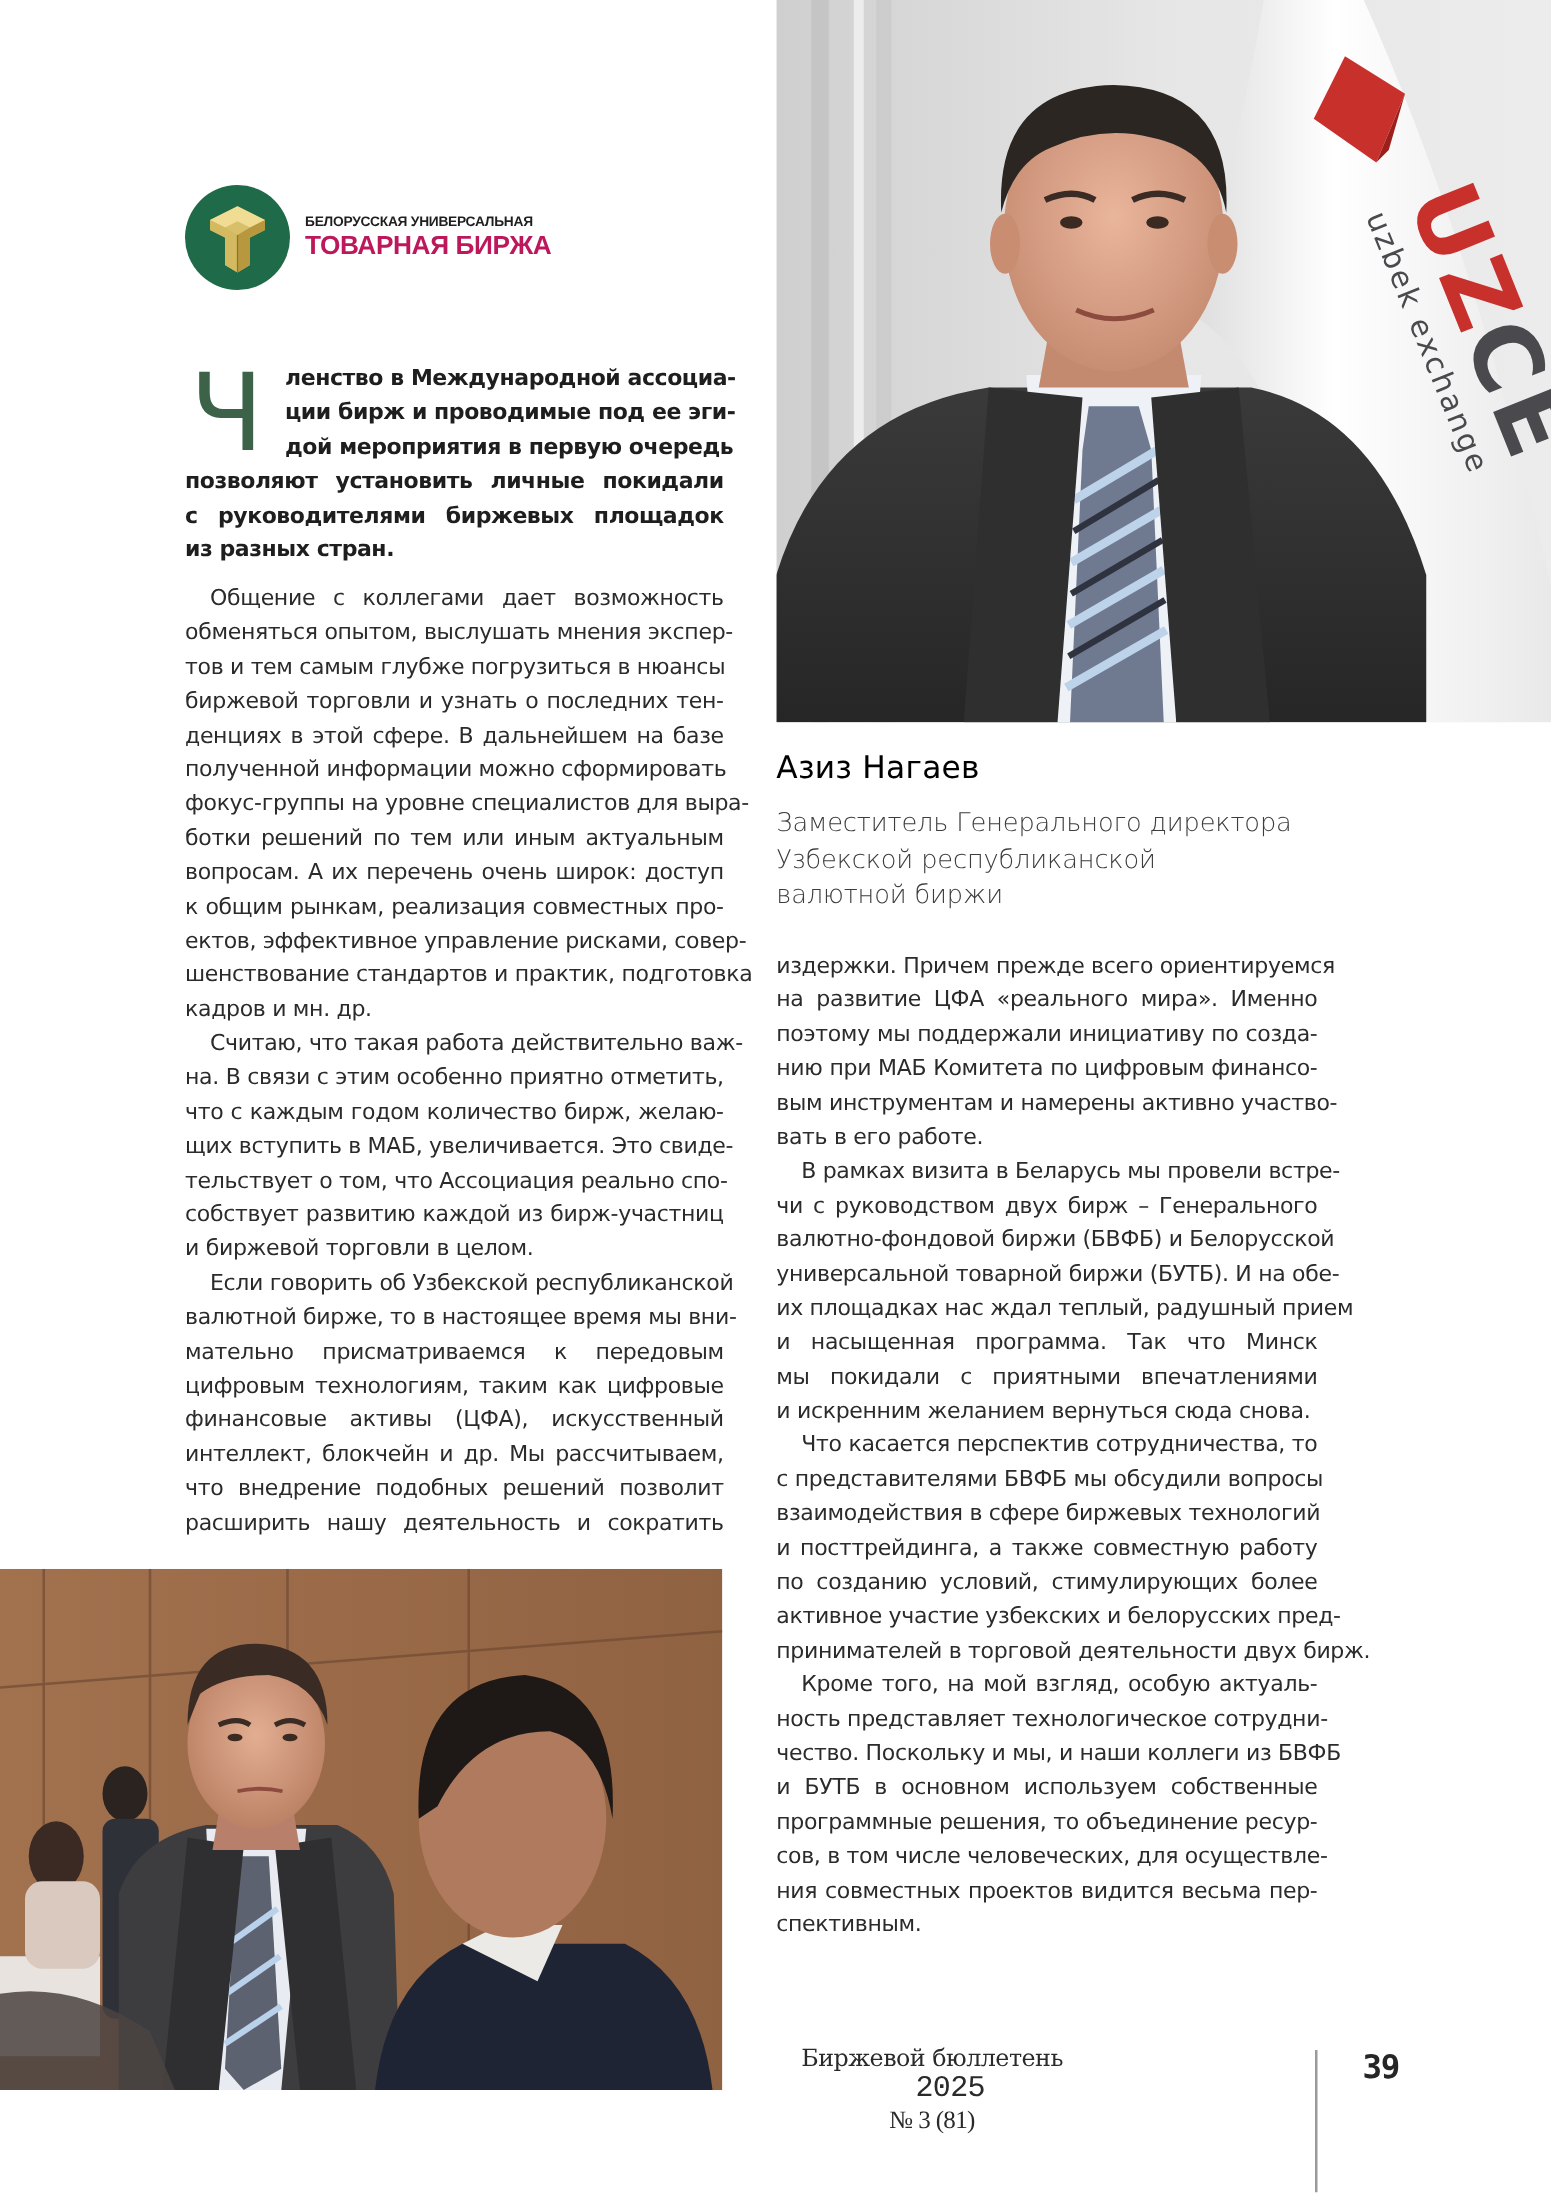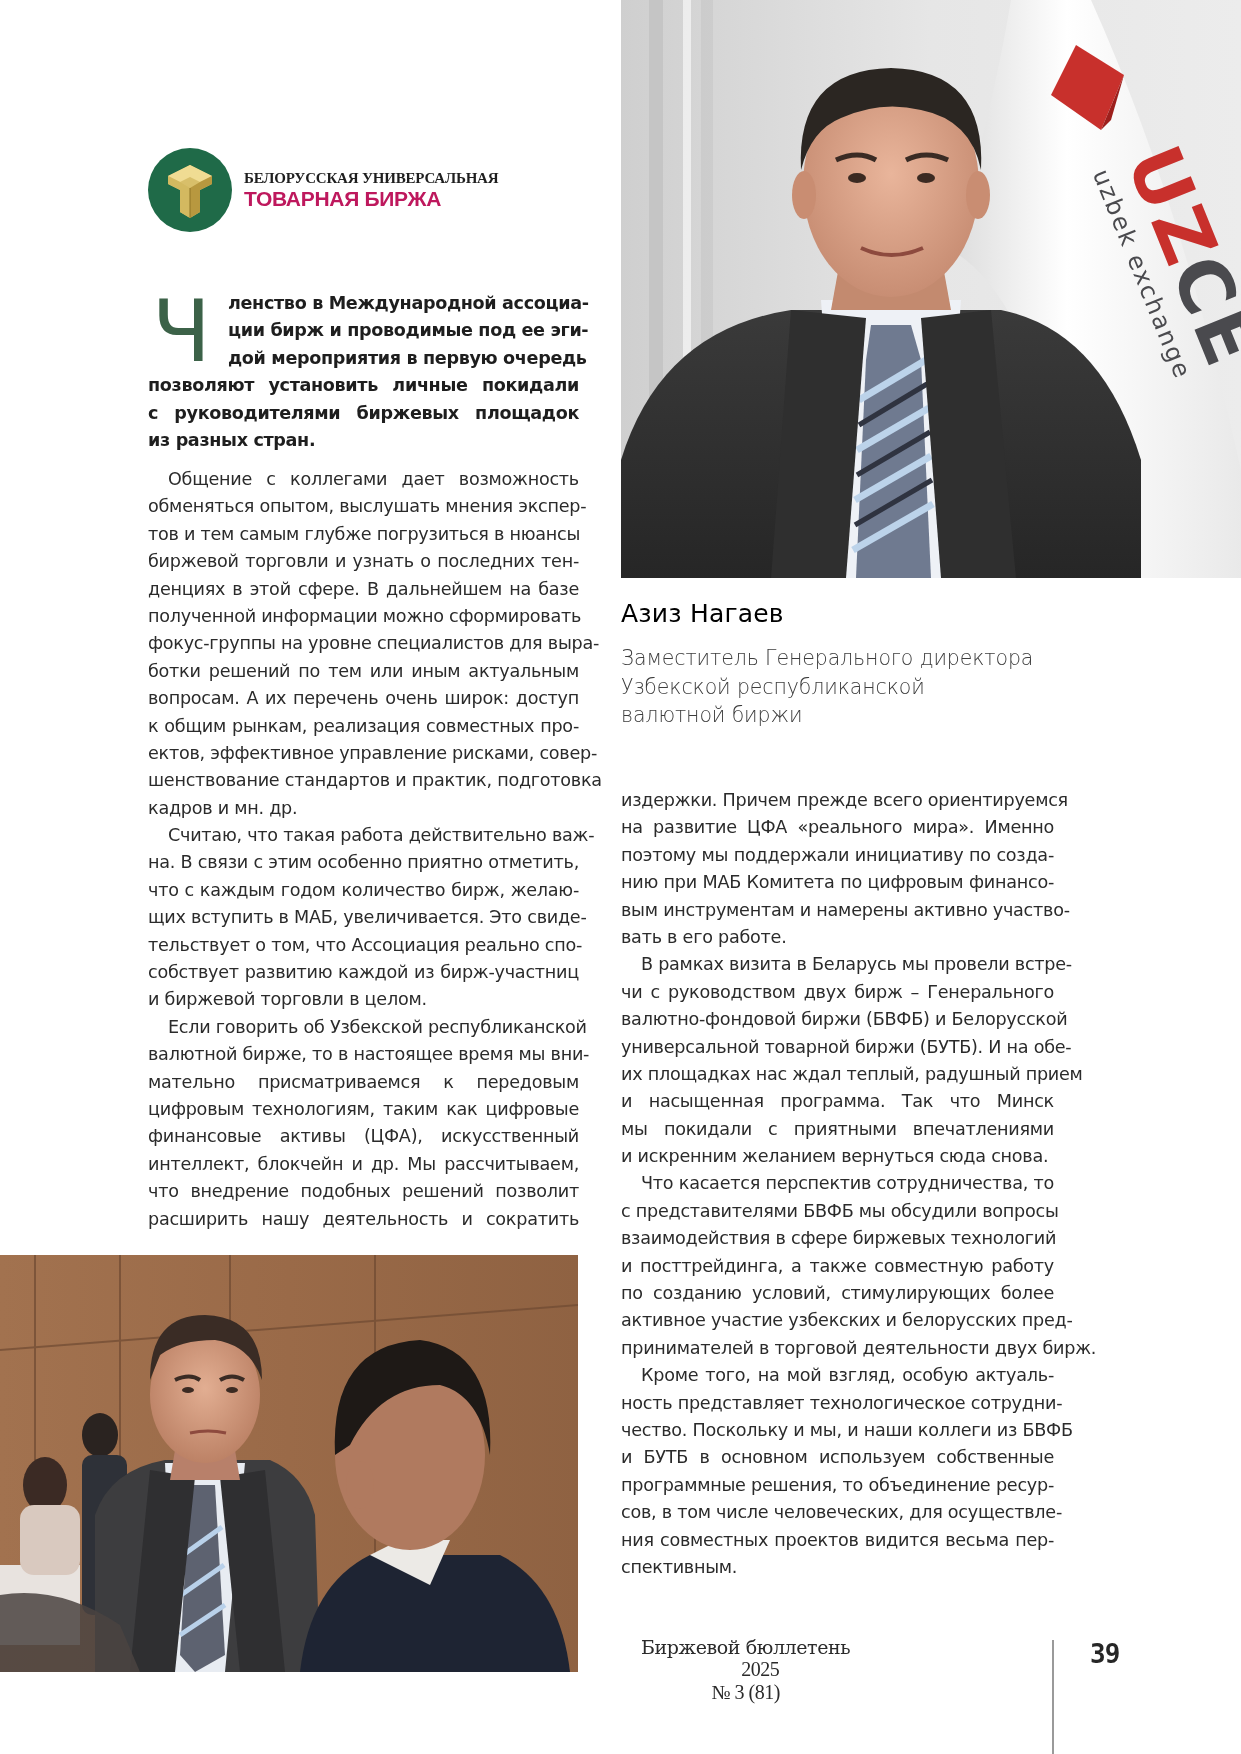--- a/index.html
+++ b/index.html
@@ -4,21 +4,21 @@
   <style>
     * { margin: 0; padding: 0; box-sizing: border-box; }
     html, body { width: 1241px; height: 1754px; background: #ffffff; overflow: hidden; }
     body { position: relative; font-family: "DejaVu Sans", "Liberation Sans", sans-serif; color: #2a2a2a; }
 
     
     .logo { position: absolute; left: 148px; top: 148px; display: flex; align-items: center; }
     .logo-mark { width: 84px; height: 84px; border-radius: 50%; background: #1f6a48; position: relative; flex: none; }
     .logo-mark svg { position: absolute; left: 0; top: 0; width: 84px; height: 84px; }
     .logo-text { margin-left: 12px; line-height: 1; }
-    .logo-line1 { font-family: Liberation Serif, serif; font-weight: 700; font-size: 15px; letter-spacing: -0.2px; color: #1f1f1f; display: block; }
+    .logo-line1 { font-family: Liberation Sans, sans-serif; font-weight: 700; font-size: 11px; letter-spacing: -0.2px; color: #1f1f1f; display: block; }
     .logo-line2 { font-family: "Liberation Sans", sans-serif; font-weight: 900; font-size: 21px; letter-spacing: -0.3px; color: #be185d; display: block; margin-top: 2px; }
 
     
     .col { position: absolute; }
     .col-left { left: 148px; width: 431px; }
     .col-right { left: 621px; width: 433px; }
 
     .line { display: block; height: 27.4px; line-height: 27.4px; font-size: 17.6px; white-space: nowrap;
             text-align: justify; text-align-last: justify; letter-spacing: -0.25px; color: #2b2b2b; font-weight: 400; }
     .line.last { text-align-last: left; }
@@ -40,21 +40,21 @@
     .caption-name { position: absolute; left: 621px; top: 598px; font-size: 25px; color: #000000;
                     letter-spacing: 0.2px; font-weight: 400; line-height: 32px; }
     .caption-title { position: absolute; left: 621px; top: 644px; font-size: 20.5px; line-height: 28.5px;
                      color: #3d3d3d; font-weight: 300; letter-spacing: -0.1px; }
     .caption-title span { display: block; }
 
     
     .footer { position: absolute; top: 1636px; left: 641px; height: 36px; display: flex; align-items: center;
               font-family: "DejaVu Serif", "Liberation Serif", serif; color: #2a2a2a; flex-direction: column; }
     .footer-mag { font-size: 19px; letter-spacing: -0.4px; font-weight: 400; }
-    .footer-year { margin-left: 29px; font-family: Liberation Serif, serif; font-size: 20px; letter-spacing: -0.5px; }
+    .footer-year { margin-left: 29px; font-family: Liberation Mono, monospace; font-size: 24px; letter-spacing: -0.5px; }
     .footer-sep { width: 2px; height: 20px; background: #5e7a45; margin: 0 8px; display: inline-block; }
     .footer-issue { font-family: Liberation Serif, serif; font-size: 20px; letter-spacing: -0.5px; }
     .footer-divider { position: absolute; left: 1052px; top: 1640px; width: 2px; height: 114px; background: #9a9a9a; }
     .page-num { position: absolute; left: 1090px; top: 1636px; height: 36px; line-height: 36px;
                 font-family: "DejaVu Sans Mono", "Liberation Mono", monospace; font-weight: 700; font-size: 26px; color: #262626; letter-spacing: -1px; }
   </style>
 </head>
 <body>
 
 <div class="logo">
@@ -191,21 +191,21 @@
   </svg>
 </div>
 
 <div class="caption-name">Азиз Нагаев</div>
 <div class="caption-title">
   <span>Заместитель Генерального директора</span>
   <span>Узбекской республиканской</span>
   <span>валютной биржи</span>
 </div>
 
-<div class="col col-right" style="top:787px;">
+<div class="col col-right" style="top:760px;">
   <span class="line">издержки. Причем прежде всего ориентируемся</span>
   <span class="line">на развитие ЦФА «реального мира». Именно</span>
   <span class="line">поэтому мы поддержали инициативу по созда-</span>
   <span class="line">нию при МАБ Комитета по цифровым финансо-</span>
   <span class="line">вым инструментам и намерены активно участво-</span>
   <span class="line last">вать в его работе.</span>
   <span class="line indent">В рамках визита в Беларусь мы провели встре-</span>
   <span class="line">чи с руководством двух бирж – Генерального</span>
   <span class="line">валютно-фондовой биржи (БВФБ) и Белорусской</span>
   <span class="line">универсальной товарной биржи (БУТБ). И на обе-</span>

